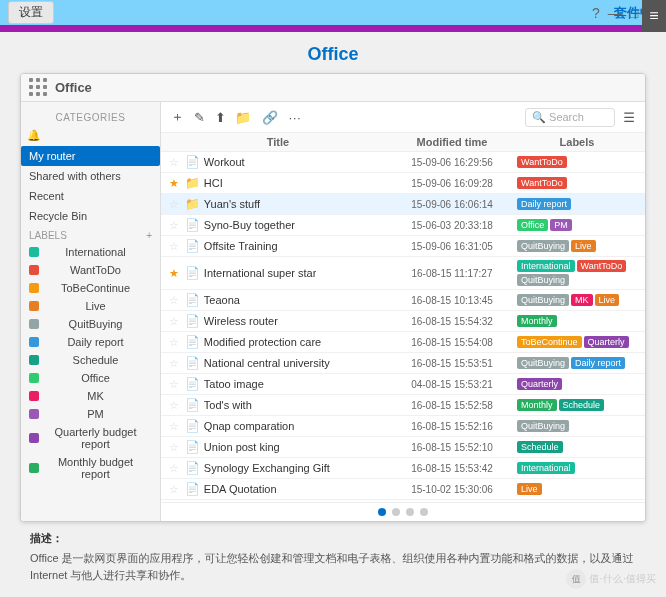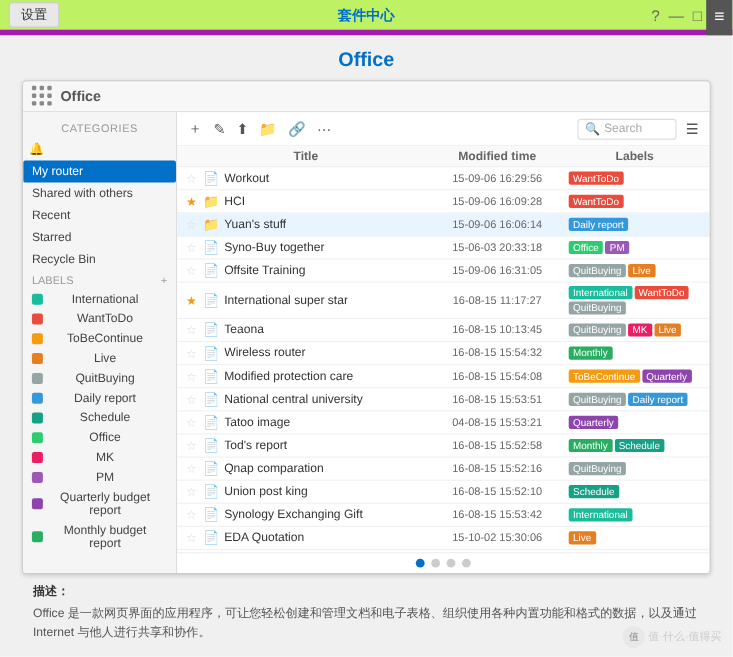--- a/index.html
+++ b/index.html
@@ -8,26 +8,26 @@
       background: #f0f0f0;
       width: 666px;
       height: 597px;
       overflow: hidden;
       font-size: 12px;
       color: #333;
     }
 
     
     .top-bar {
-      background: #bef264;
-      border-bottom: 5px solid #a21caf;
+      background: #7dd3fc;
+      border-bottom: 7px solid #a21caf;
       height: 32px;
       display: flex;
       align-items: center;
-      justify-content: center;
+      justify-content: flex-end;
       position: relative;
     }
     .top-bar-title {
       font-size: 13px;
       color: #0070c9;
       font-weight: bold;
     }
     .top-bar-controls {
       position: absolute;
       right: 8px;
@@ -409,23 +409,20 @@
           </div>
 
           <div class="sidebar-item active">
             <span>My router</span>
           </div>
           <div class="sidebar-item">
             <span>Shared with others</span>
           </div>
           <div class="sidebar-item">
             <span>Recent</span>
-          </div>
-          <div class="sidebar-item">
-            <span>Starred</span>
           </div>
           <div class="sidebar-item">
             <span>Recycle Bin</span>
           </div>
 
           <div class="sidebar-label-row">
             <span class="sidebar-label-text">LABELS</span>
             <span class="sidebar-add-btn">+</span>
           </div>
 
@@ -647,21 +644,21 @@
     </div>
     <span class="file-time">04-08-15 15:53:21</span>
     <div class="file-labels">
                   <span class="tag" style="background:#8e44ad;">Quarterly</span>
                 </div>
   </div>
               <div class="file-row">
     <div class="file-name-cell">
       <span style="font-size:11px;margin-right:2px;color:#ddd;">☆</span>
       <span style="color:#3498db;font-size:12px;">📄</span>
-      <span class="file-name">Tod's report</span>
+      <span class="file-name">Tod's with</span>
     </div>
     <span class="file-time">16-08-15 15:52:58</span>
     <div class="file-labels">
                   <span class="tag" style="background:#27ae60;">Monthly</span>
                   <span class="tag" style="background:#16a085;">Schedule</span>
                 </div>
   </div>
               <div class="file-row">
     <div class="file-name-cell">
       <span style="font-size:11px;margin-right:2px;color:#ddd;">☆</span>

